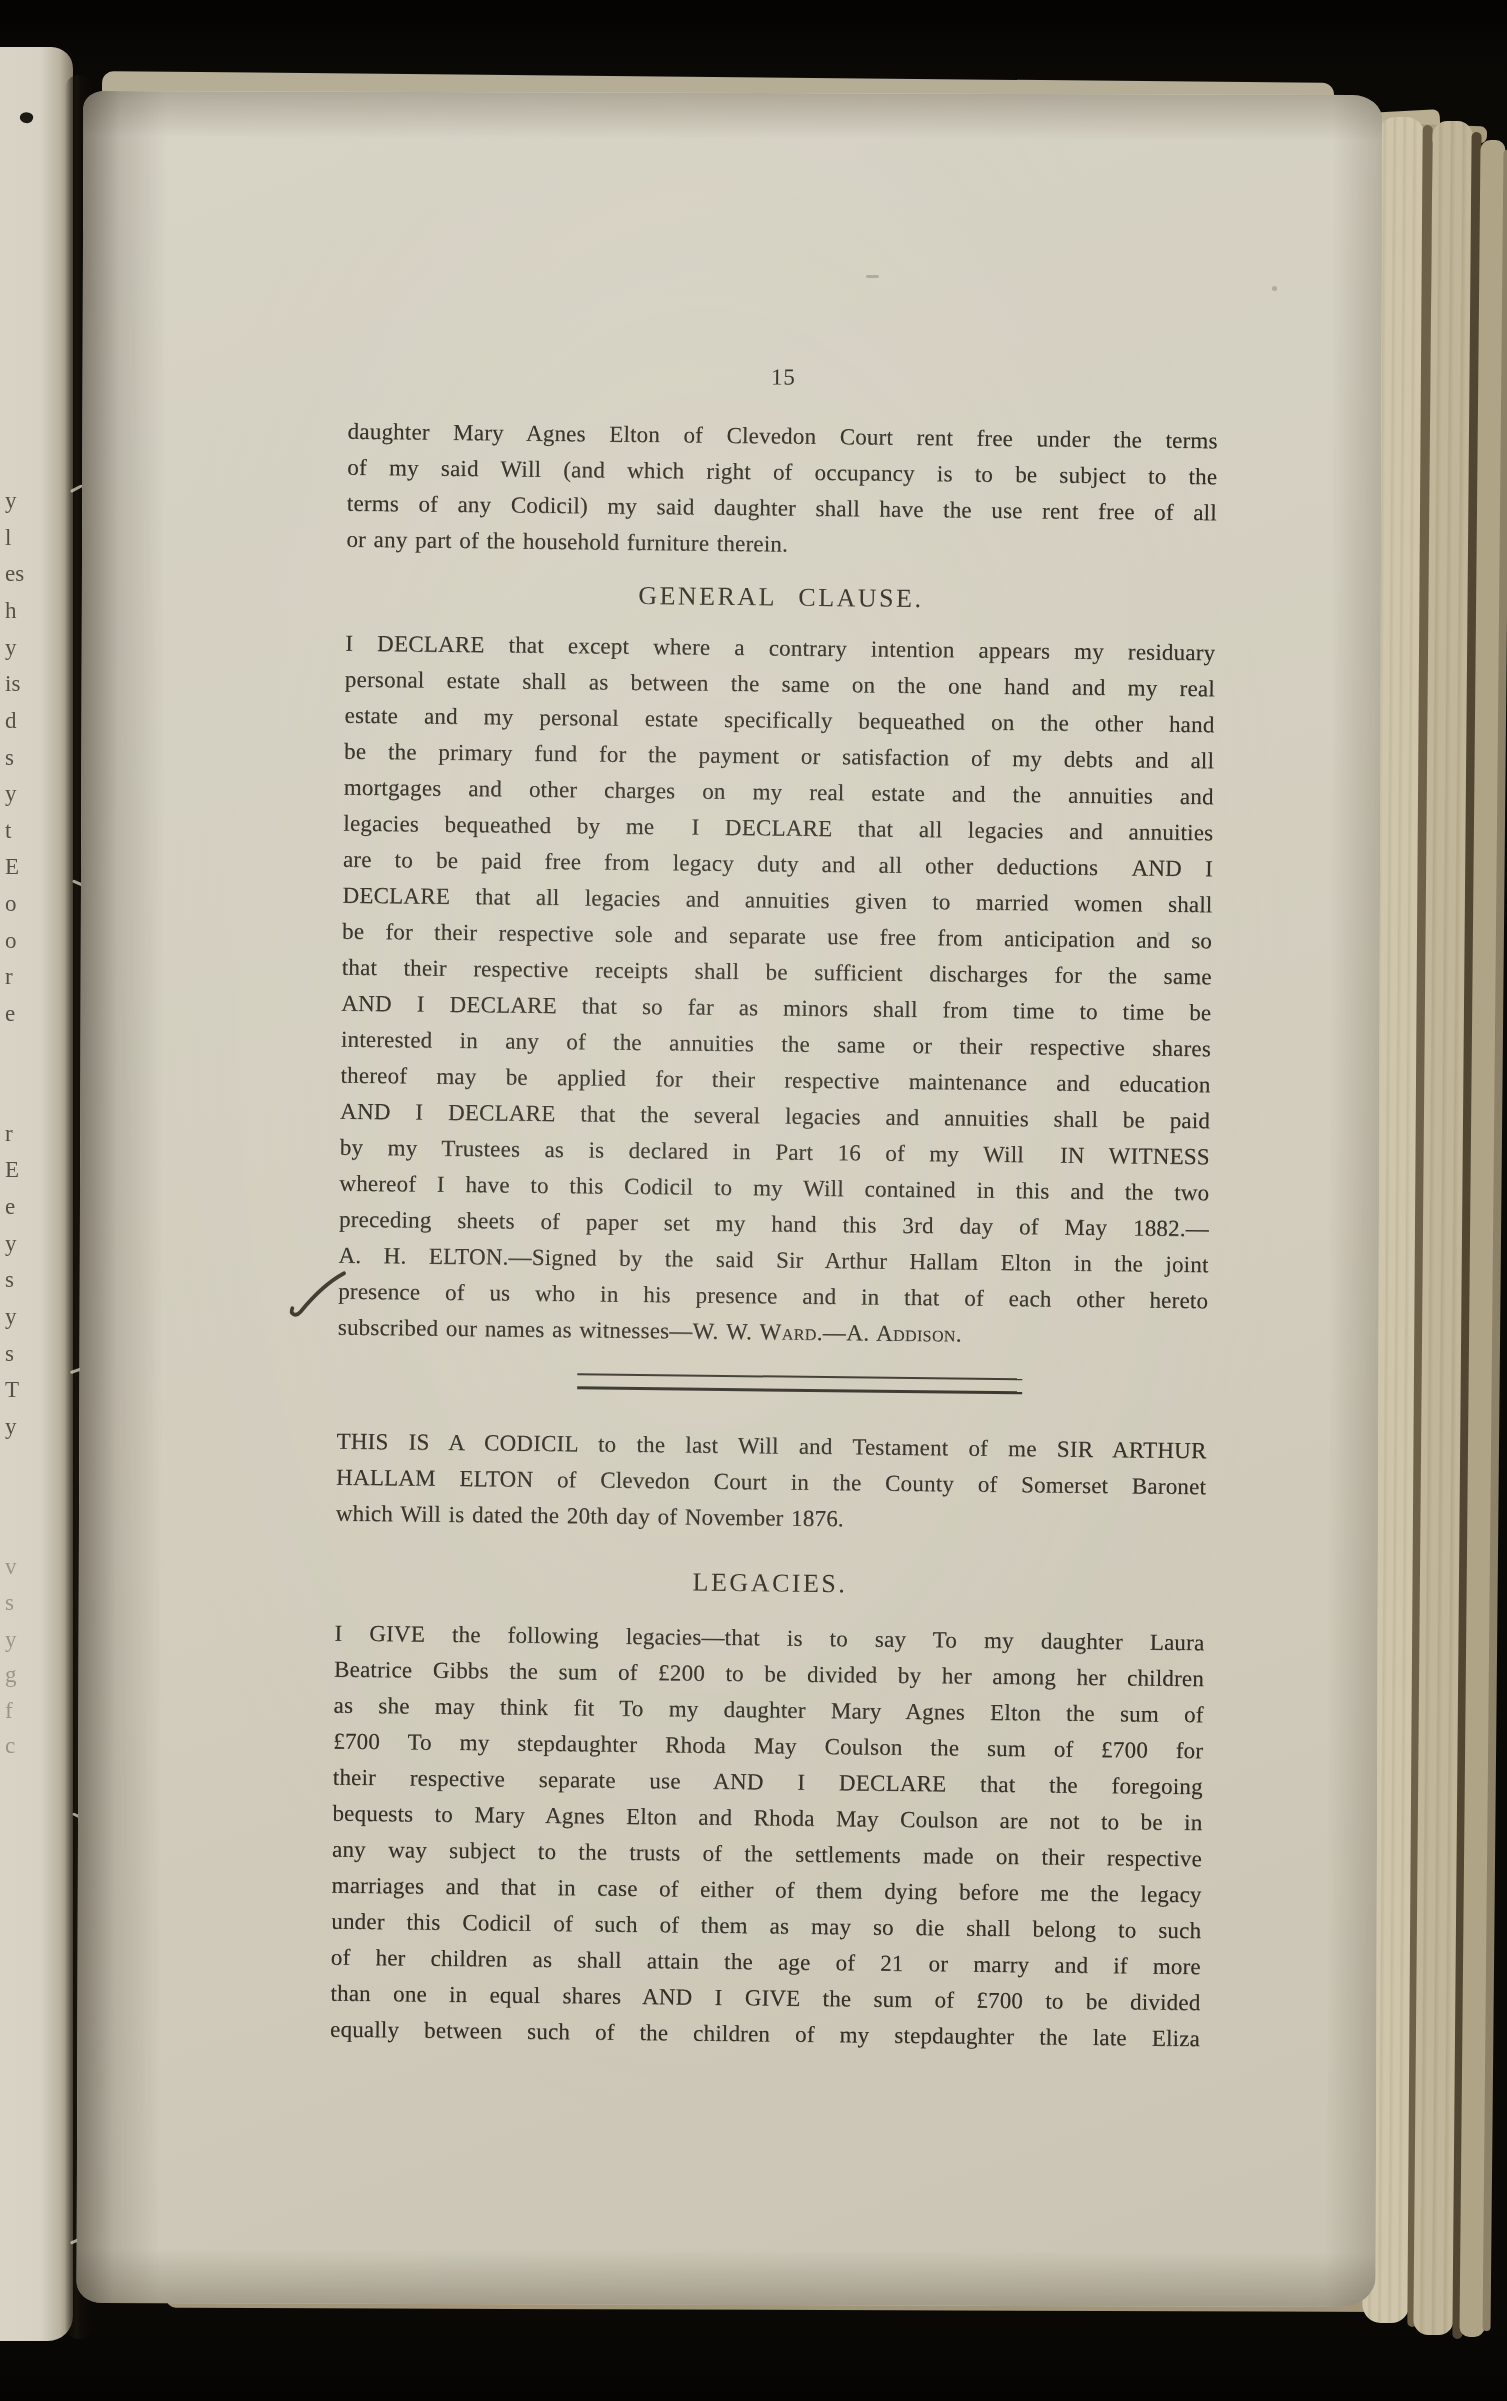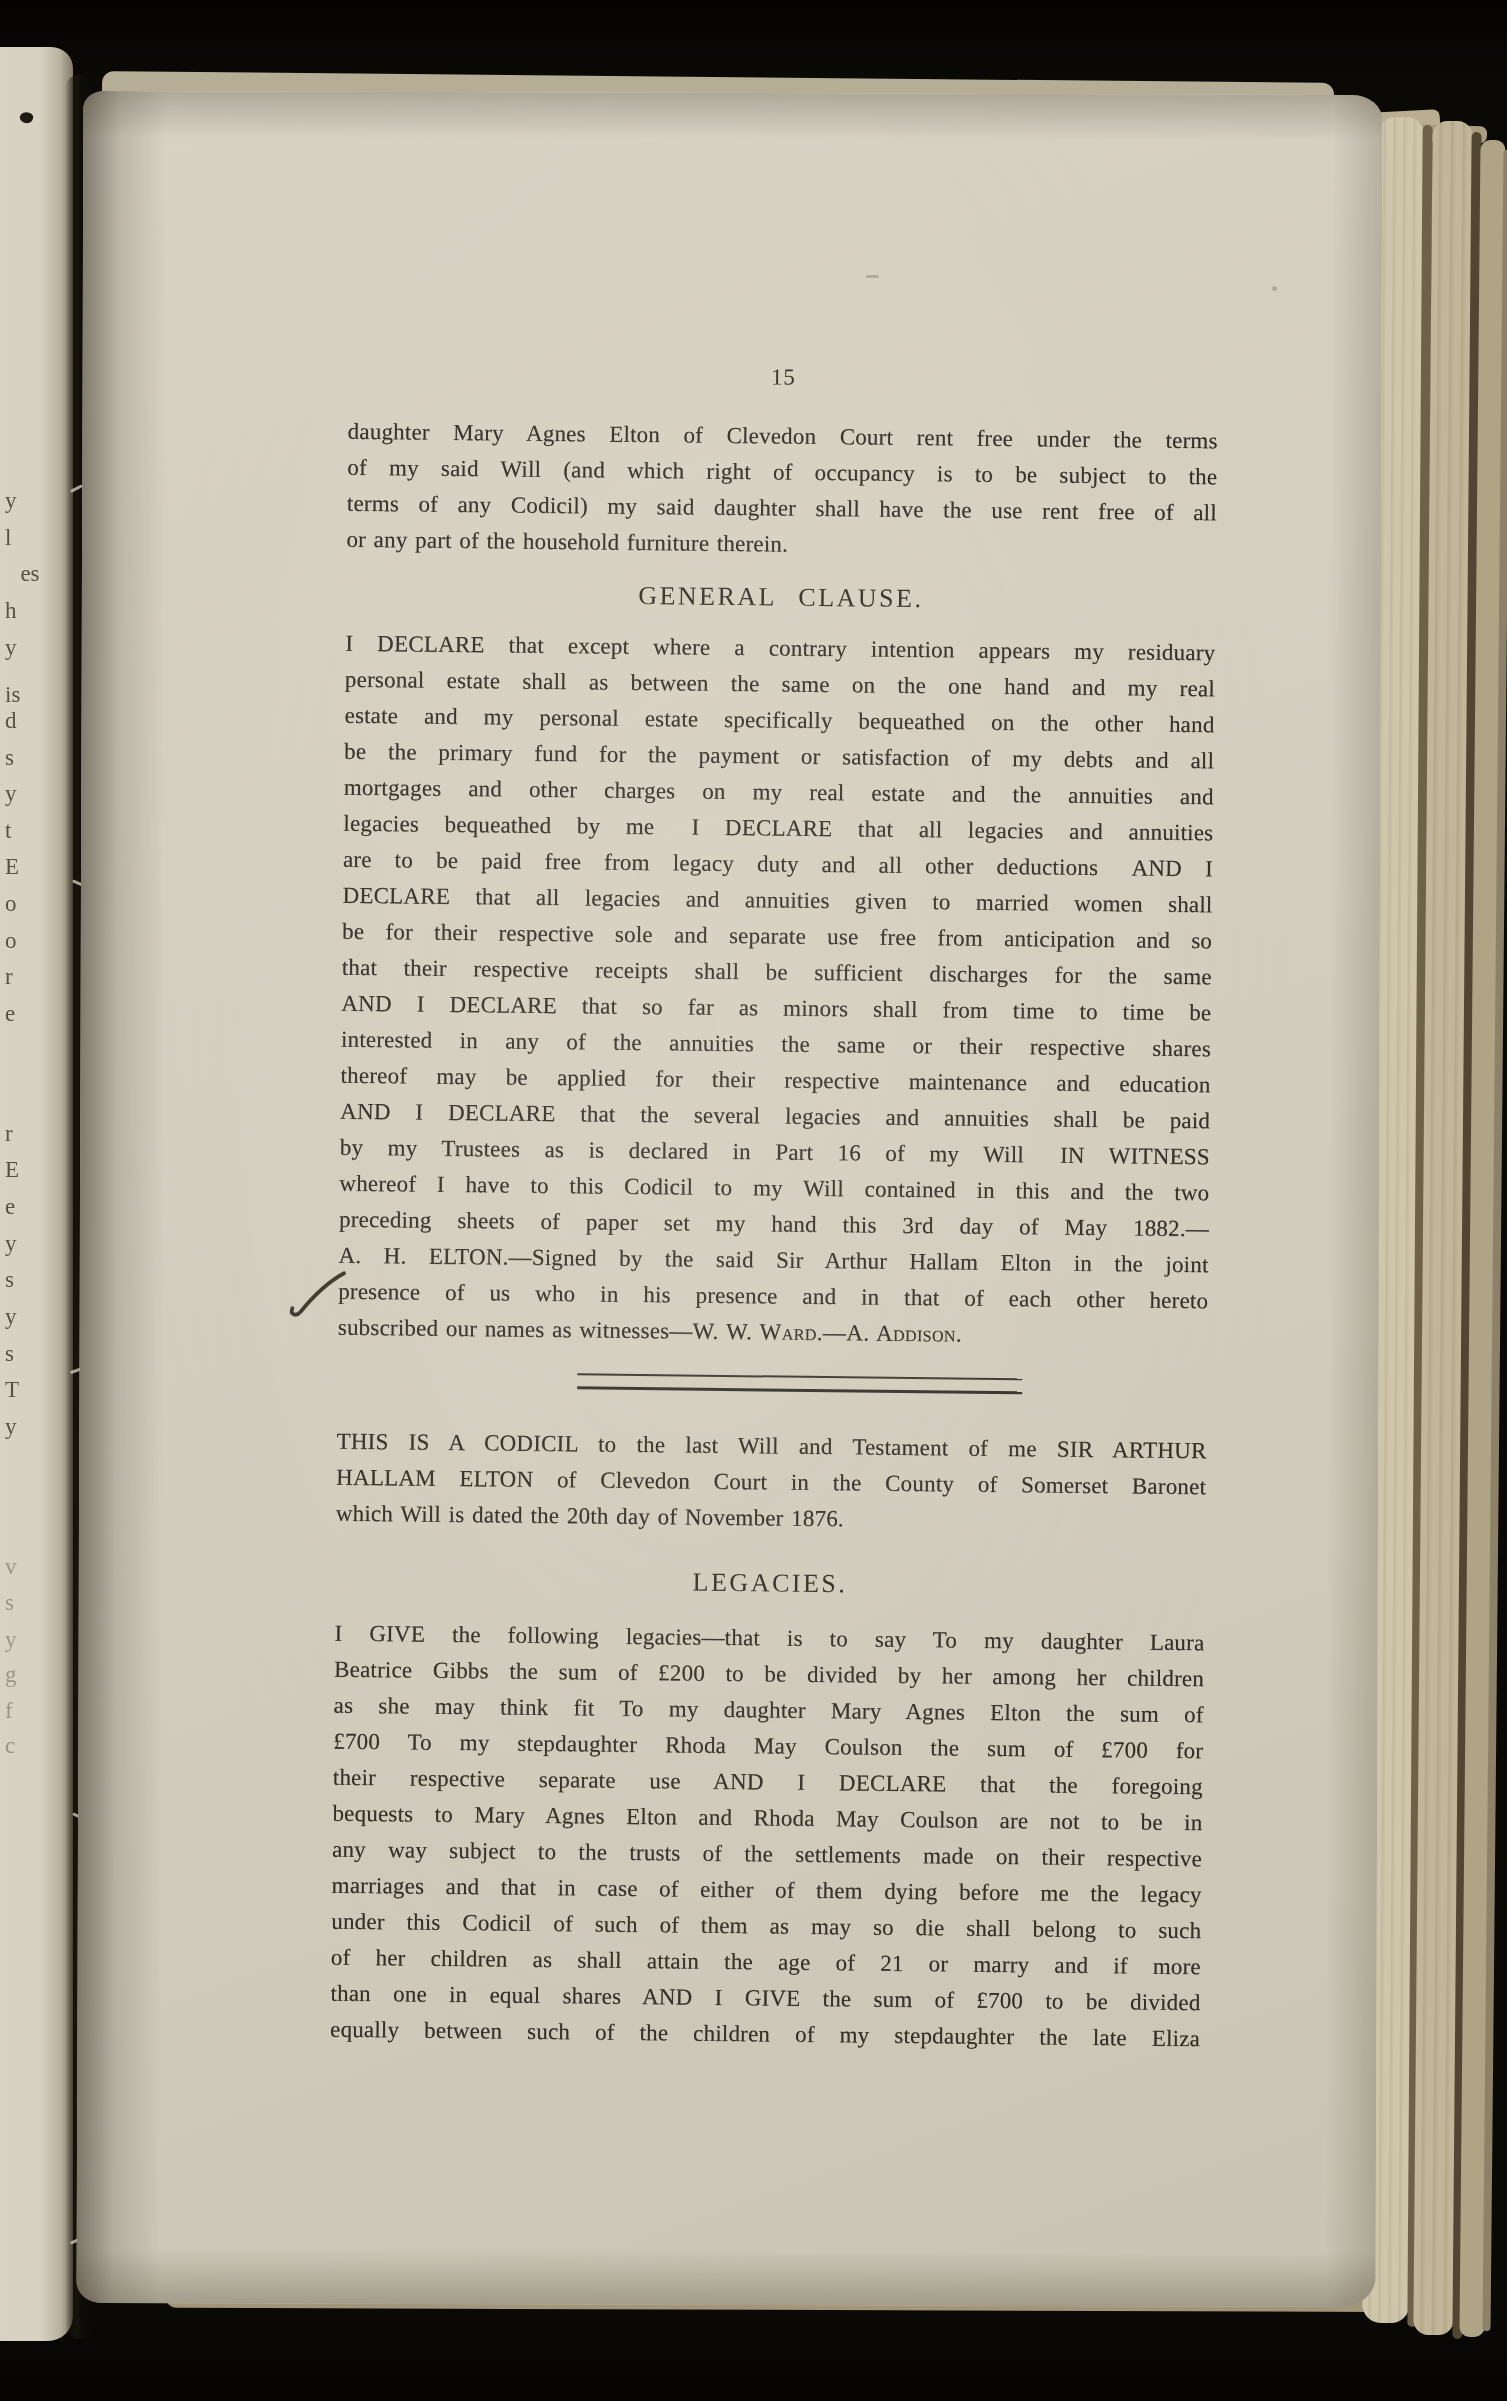--- a/index.html
+++ b/index.html
@@ -80,24 +80,24 @@
   .speck.s3{left:1157px;top:932px;width:4.2px;height:4.2px;border-radius:50%;opacity:.2;}
 </style>
 </head>
 <body>
 
 <div class="scene">
 
   <div class="facing">
       <span class="mletter" style="top: 441px;">y</span>
       <span class="mletter" style="top: 478px;">l</span>
-      <span class="mletter" style="top: 514px; text-align: center;">es</span>
+      <span class="mletter" style="top: 514px;">es</span>
       <span class="mletter" style="top: 551px;">h</span>
       <span class="mletter" style="top: 588px;">y</span>
-      <span class="mletter" style="top: 624px; margin-top: 11px;">is</span>
+      <span class="mletter" style="top: 624px;">is</span>
       <span class="mletter" style="top: 661px;">d</span>
       <span class="mletter" style="top: 698px;">s</span>
       <span class="mletter" style="top: 734px;">y</span>
       <span class="mletter" style="top: 771px;">t</span>
       <span class="mletter" style="top: 807px;">E</span>
       <span class="mletter" style="top: 844px;">o</span>
       <span class="mletter" style="top: 881px;">o</span>
       <span class="mletter" style="top: 917px;">r</span>
       <span class="mletter" style="top: 954px;">e</span>
       <span class="mletter" style="top: 1074px;">r</span>

